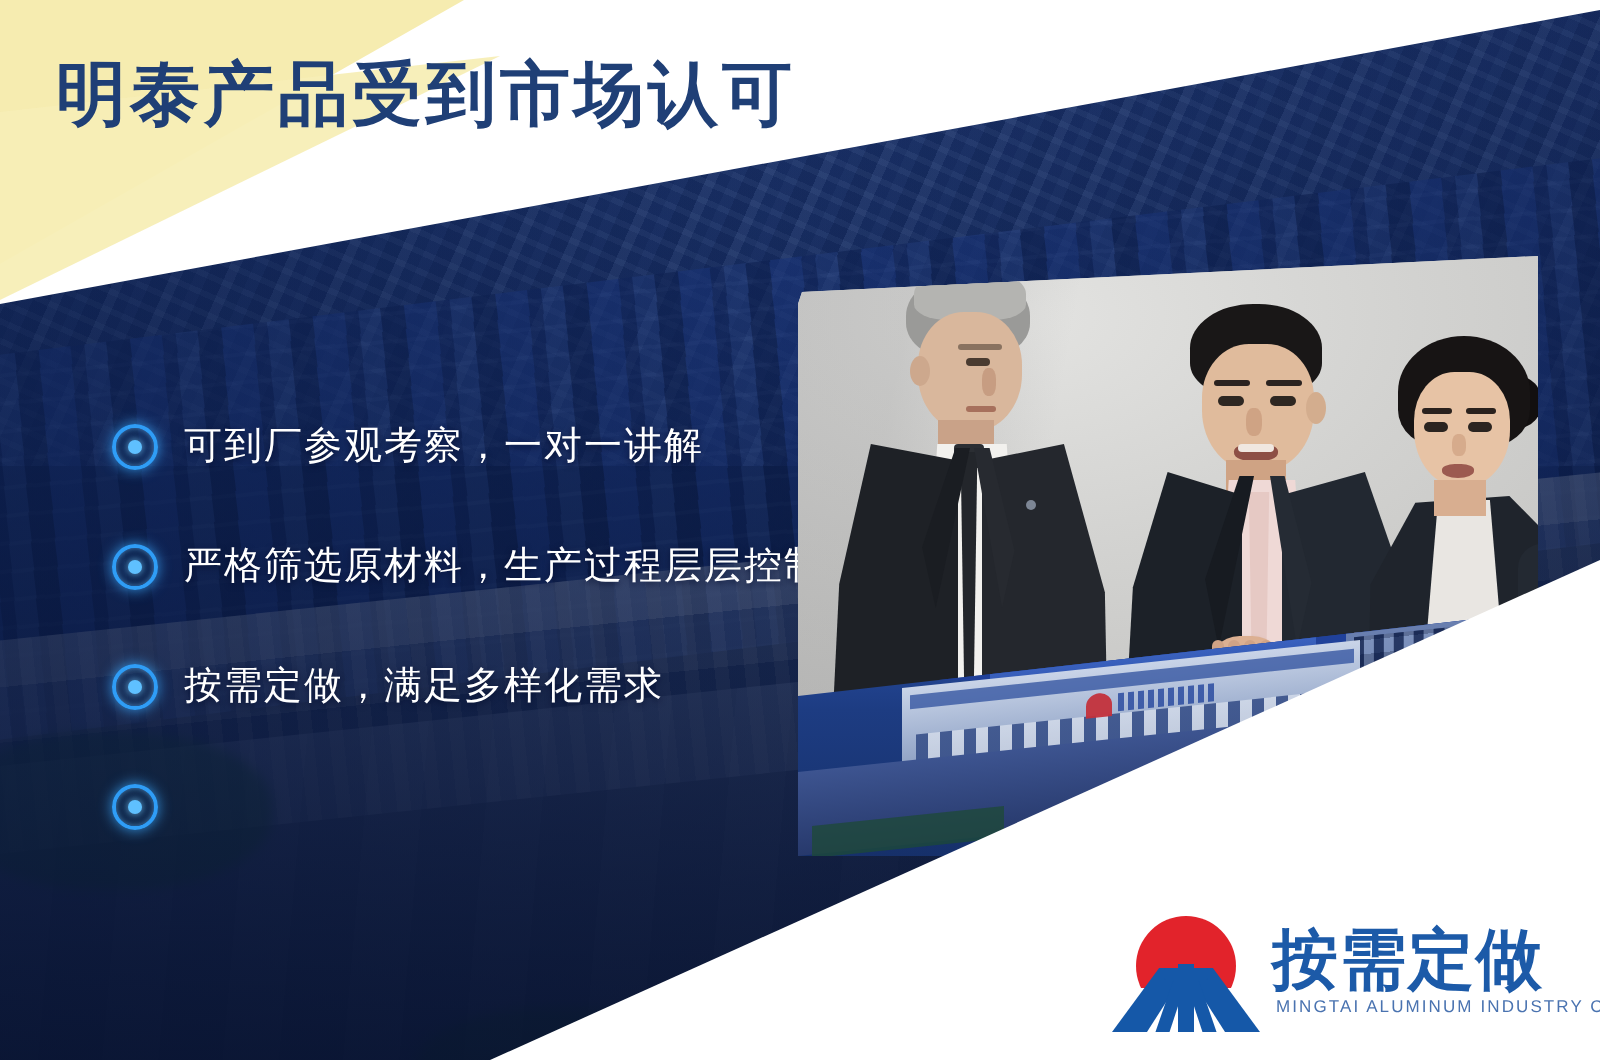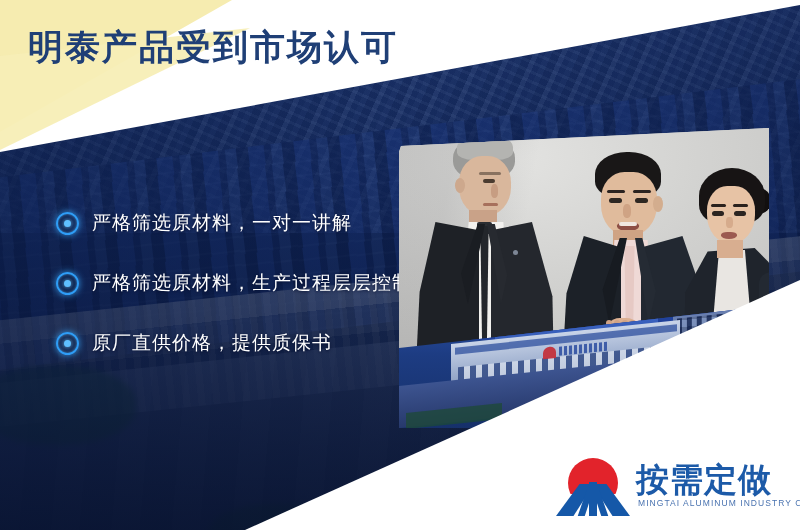--- a/index.html
+++ b/index.html
@@ -323,32 +323,35 @@
 
   <div class="top-white"></div>
   <div class="top-yellow"></div>
   <div class="top-yellow2"></div>
   <div class="title">明泰产品受到市场认可</div>
 
   <div class="bullets">
 
     <div class="bullet">
       <span class="b-icon"></span>
-      <span class="b-text">严格筛选原材料，一对一讲解</span>
+      <span class="b-text">可到厂参观考察，一对一讲解</span>
     </div>
 
     <div class="bullet">
       <span class="b-icon"></span>
       <span class="b-text">严格筛选原材料，生产过程层层控制</span>
     </div>
 
-
     <div class="bullet">
       <span class="b-icon"></span>
-      <span class="b-text">原厂直供价格，提供质保书</span>
+      <span class="b-text">按需定做，满足多样化需求</span>
+    </div>
+
+    <div class="bullet">
+      <span class="b-icon"></span>
     </div>
 
   </div>
 
   <div class="photo">
     <div class="ph-bg"></div>
     <div class="ph-shadowwall"></div>
 
     <div class="pA">
       <div class="pA-hair"></div>

